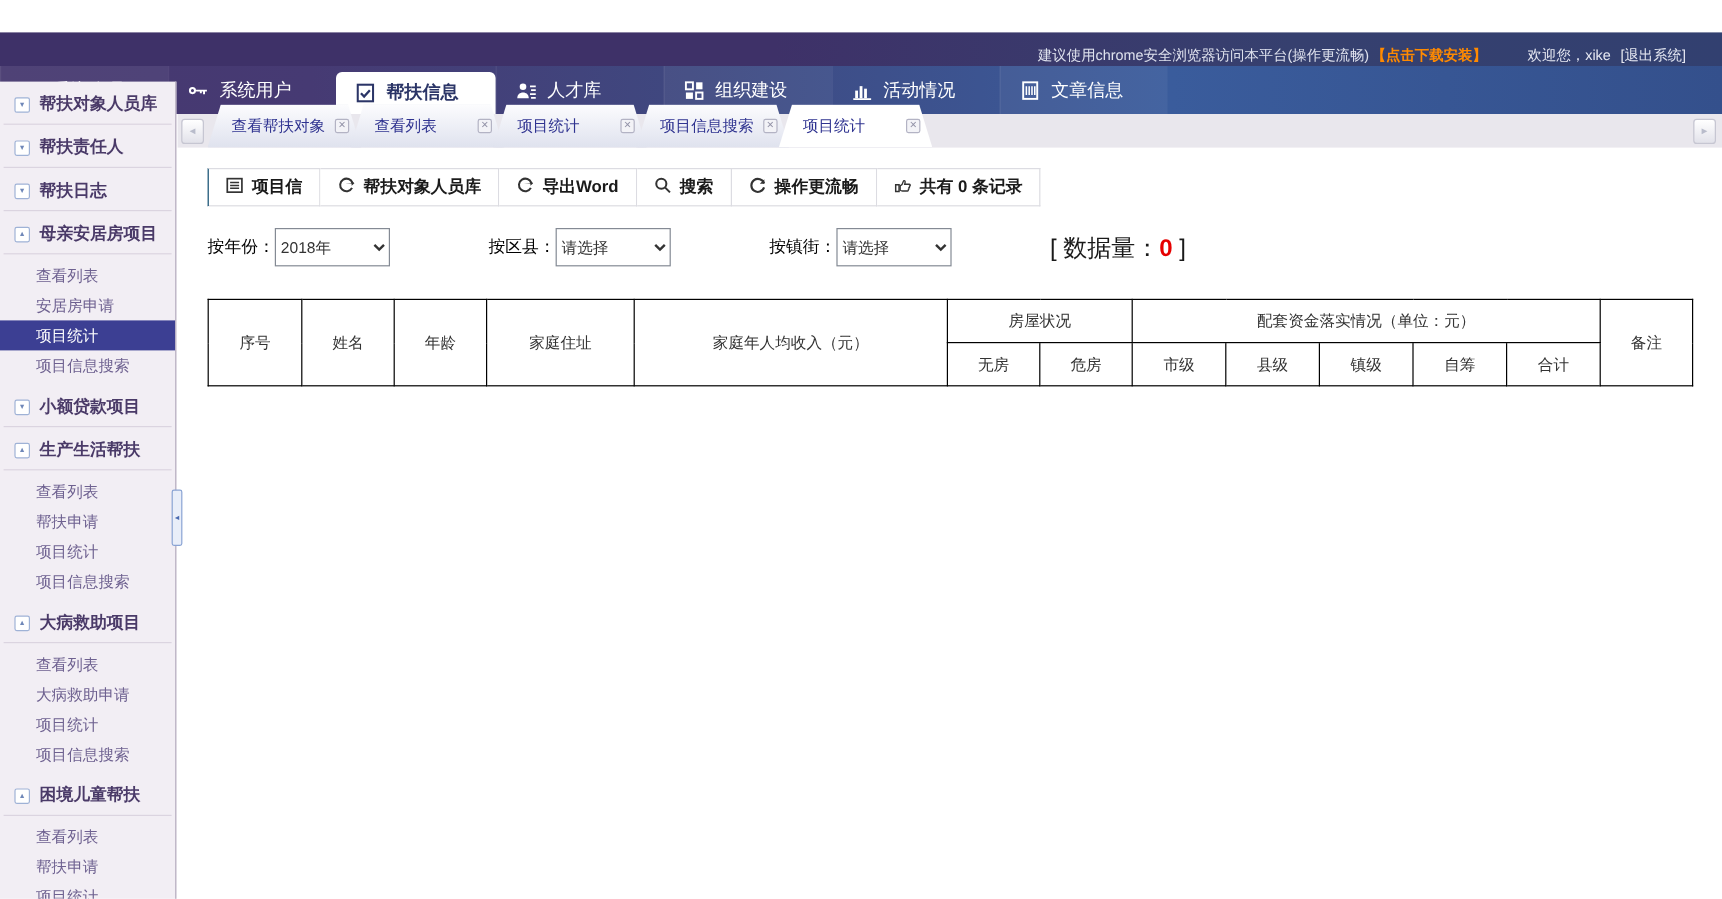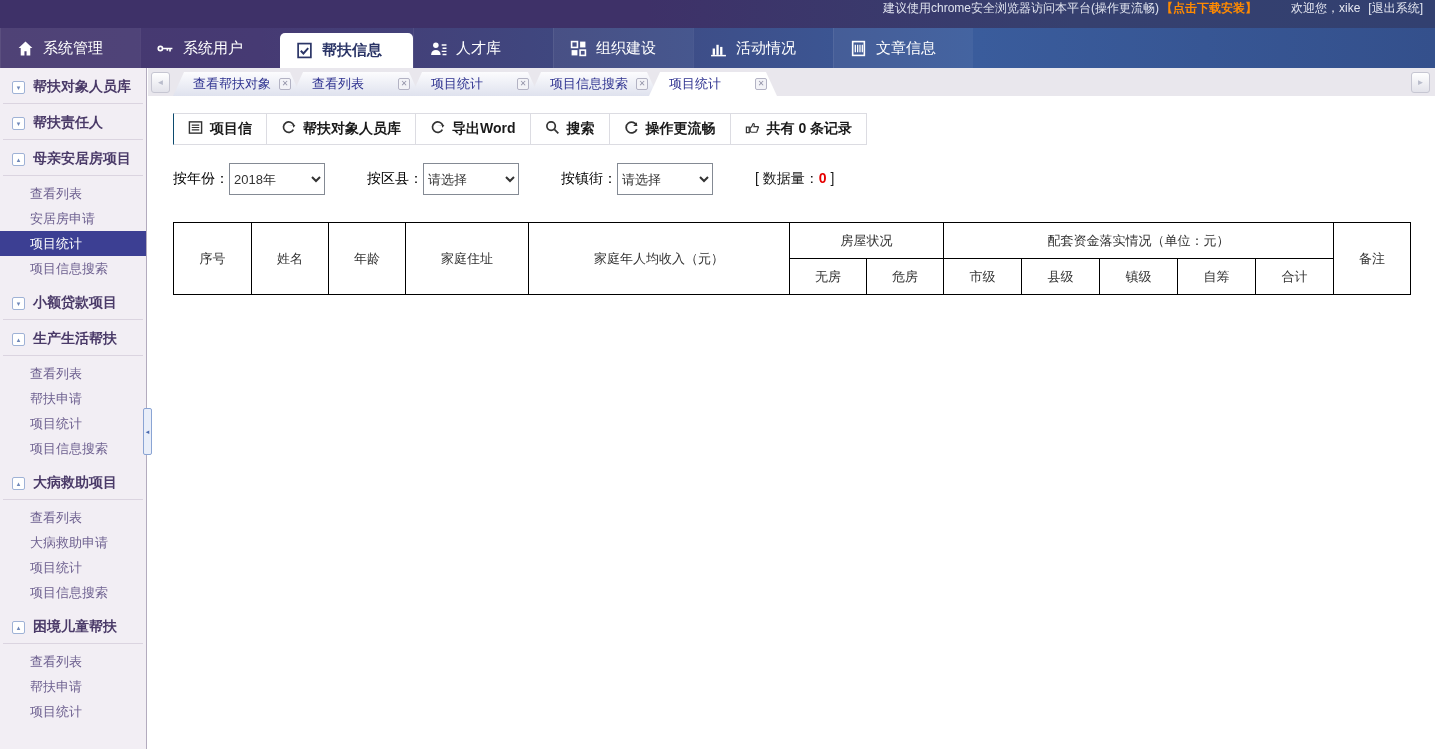--- a/index.html
+++ b/index.html
@@ -1,22 +1,22 @@
 <!DOCTYPE html>
 <html><head>
 <meta charset="utf-8">
 <style>
   * { box-sizing: border-box; margin: 0; padding: 0; }
   html,body { width:1435px; height:749px; overflow:hidden; background:#fff;
     font-family:"Liberation Sans","DejaVu Sans",sans-serif; }
 
   
   .topbar { height:28px; background:linear-gradient(90deg,#3e3168 0%,#3e3168 45%,#36406f 75%,#324070 100%);
-    display:flex; align-items:flex-start; justify-content:flex-end; padding-right:12px;
-    color:#e6e8f2; font-size:12px; white-space:nowrap; }
+    display:flex; align-items:flex-end; justify-content:flex-end; padding-right:30px;
+    color:#e6e8f2; font-size:12px; white-space:nowrap;margin-top:27px; }
   .topbar .notice { color:#dfe2ee; }
   .topbar .dl-link { color:#ff8a00; font-weight:bold; margin-left:2px; cursor:pointer; }
   .topbar .welcome { margin-left:34px; }
   .topbar .logout { margin-left:8px; cursor:pointer; }
 
   
   .navbar { height:40px; background:linear-gradient(90deg,#46386f 0%,#463a73 18%,#3f4880 40%,#3a5c9c 68%,#34508c 100%);
     display:flex; align-items:stretch; }
   .nav-item { width:140px; display:flex; align-items:center; gap:9px; padding-left:16px;
     color:#fff; font-size:15px; cursor:pointer; border-left:1px solid rgba(255,255,255,.07); }
@@ -27,21 +27,21 @@
     border-radius:5px 5px 0 0; font-weight:bold; border-left:none; }
 
   
   .tabbar { height:28px; background:#e9e7ed; margin-left:148px; position:relative;
     display:flex; align-items:flex-end; padding-left:3px; }
   .tab-scroll { width:19px; height:21px; margin:0 3px 3px 0; border:1px solid #c6c6d2;
     border-radius:3px; background:linear-gradient(#ffffff,#e2e2ea); color:#b9bccb;
     font-size:8px; display:flex; align-items:center; justify-content:center; cursor:pointer; }
   .tab-scroll.right { position:absolute; right:5px; bottom:3px; margin:0; }
   .tabs { display:flex; align-items:flex-end; }
-  .tab { position:relative; height:24px; width:128px; margin-left:-9px;
+  .tab { position:relative; height:36px; width:128px; margin-left:-9px;
     display:flex; align-items:center; padding:0 10px 0 20px; font-size:13px; color:#2f3390;
     background:linear-gradient(#fcfcfe,#dfe2ee);
     clip-path:polygon(11px 0,calc(100% - 11px) 0,100% 100%,0 100%);
     filter:drop-shadow(0 0 1px #a9b3d0); cursor:pointer; }
   .tab:first-child { margin-left:0; }
   .tab.active { background:#fff; }
   .tab-label { flex:1; overflow:hidden; white-space:nowrap; }
   .tab-close { width:12px; height:12px; border:1px solid #b3b3c4; border-radius:2px;
     background:#f3f3f7; color:#9393a8; font-size:8px; line-height:10px; text-align:center; cursor:pointer; }
 
@@ -63,25 +63,25 @@
 
   
   .main { margin-left:148px; background:#fff; height:653px; }
   .toolbar { display:flex; margin:17px 0 0 25px; }
   .toolbar-btn { display:flex; align-items:center; gap:7px; height:32px; padding:0 14px;
     border:1px solid #dcdce2; border-left:none; background:#fff; cursor:pointer;
     font-size:14px; font-weight:bold; color:#1a1a1a; white-space:nowrap; }
   .toolbar-btn:first-child { border-left:1px solid #0c4a6e; }
   .toolbar-btn svg { width:15px; height:15px; }
 
-  .filters { display:flex; align-items:center; margin:18px 0 0 25px; font-size:14px; color:#000; }
+  .filters { display:flex; align-items:center; margin:18px 0 0 25px; font-size:14px; color:#000;gap:40px; }
   .filter-group { display:flex; align-items:center; margin-right:42px; }
   .filter-group select { width:96px; height:32px; font-size:13px; color:#333;
     border:1px solid #848a94; background:#fff; font-family:inherit; }
-  .datacount { font-size:14px; color:#1a1a1a; }
+  .datacount { font-size:20px; color:#1a1a1a; }
   .datacount .cnt { color:#e60000; font-weight:bold; }
 
   .report-title { text-align:center; font-size:18px; font-weight:bold; color:#1a1a1a;
     margin:24px 25px 0; letter-spacing:.5px; }
 
   table.report { border-collapse:collapse; margin:27px 25px 0; table-layout:fixed; width:1237px; }
   table.report th { border:1px solid #000; height:36px; text-align:center; vertical-align:middle;
     font-size:13px; font-weight:normal; color:#333; padding:0; background:#fff; }
 </style>
 </head>
@@ -195,20 +195,24 @@
   <div class="group-header">
     <span class="group-toggle">▾</span>
     <span>帮扶对象人员库</span>
   </div>
 
   <div class="group-header">
     <span class="group-toggle">▾</span>
     <span>帮扶责任人</span>
   </div>
 
+  <div class="group-header">
+    <span class="group-toggle">▾</span>
+    <span>帮扶日志</span>
+  </div>
 
   <div class="group-header">
     <span class="group-toggle">▴</span>
     <span>母亲安居房项目</span>
   </div>
   <div class="group-items">
     <div class="group-item">查看列表</div>
     <div class="group-item">安居房申请</div>
     <div class="group-item selected">项目统计</div>
     <div class="group-item">项目信息搜索</div>

